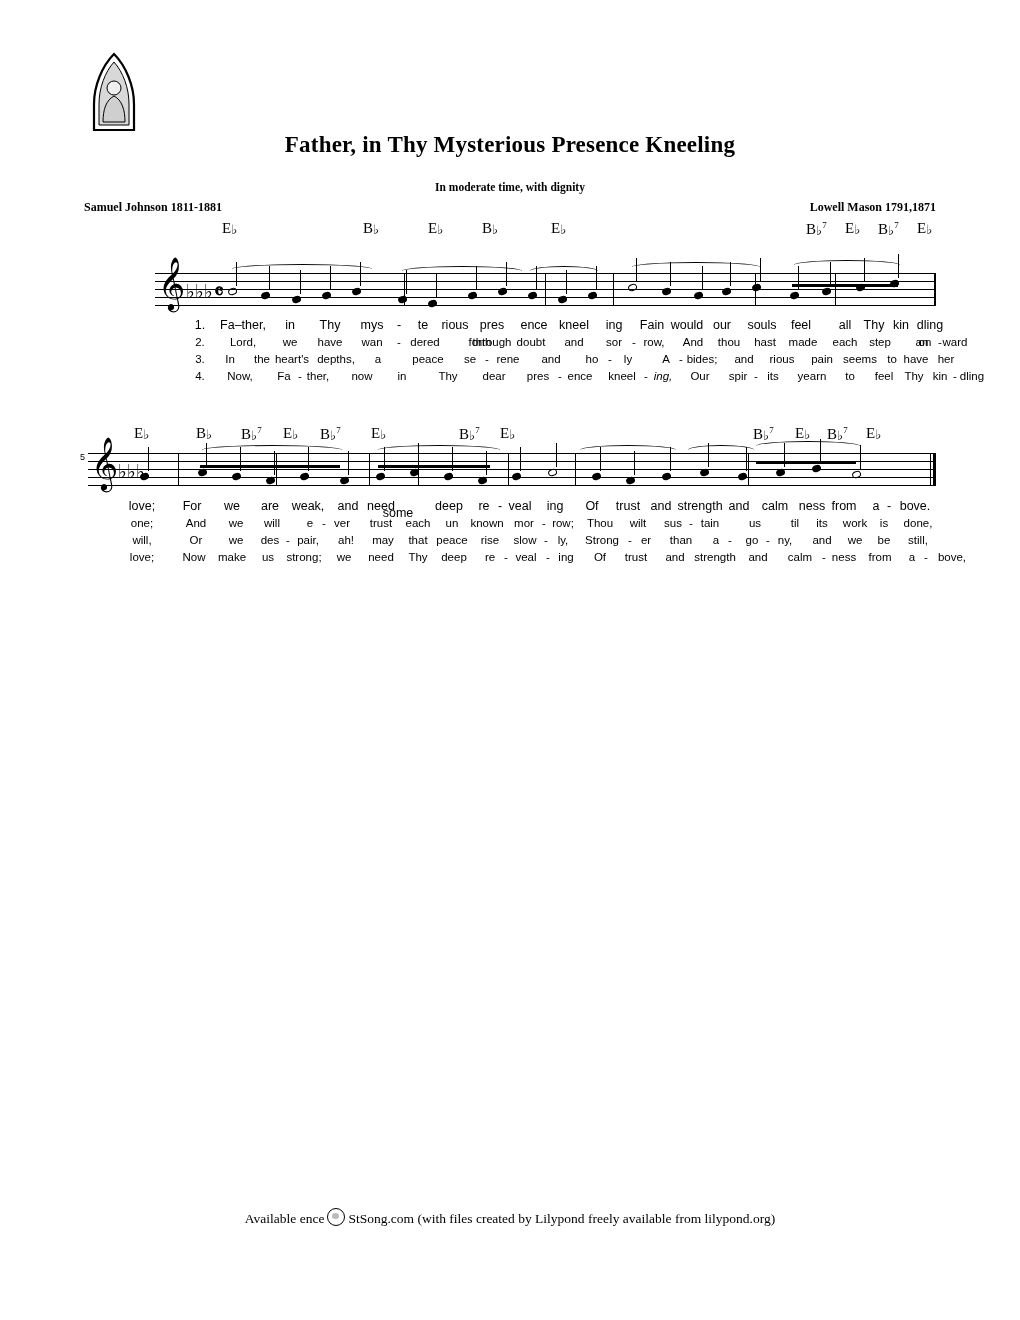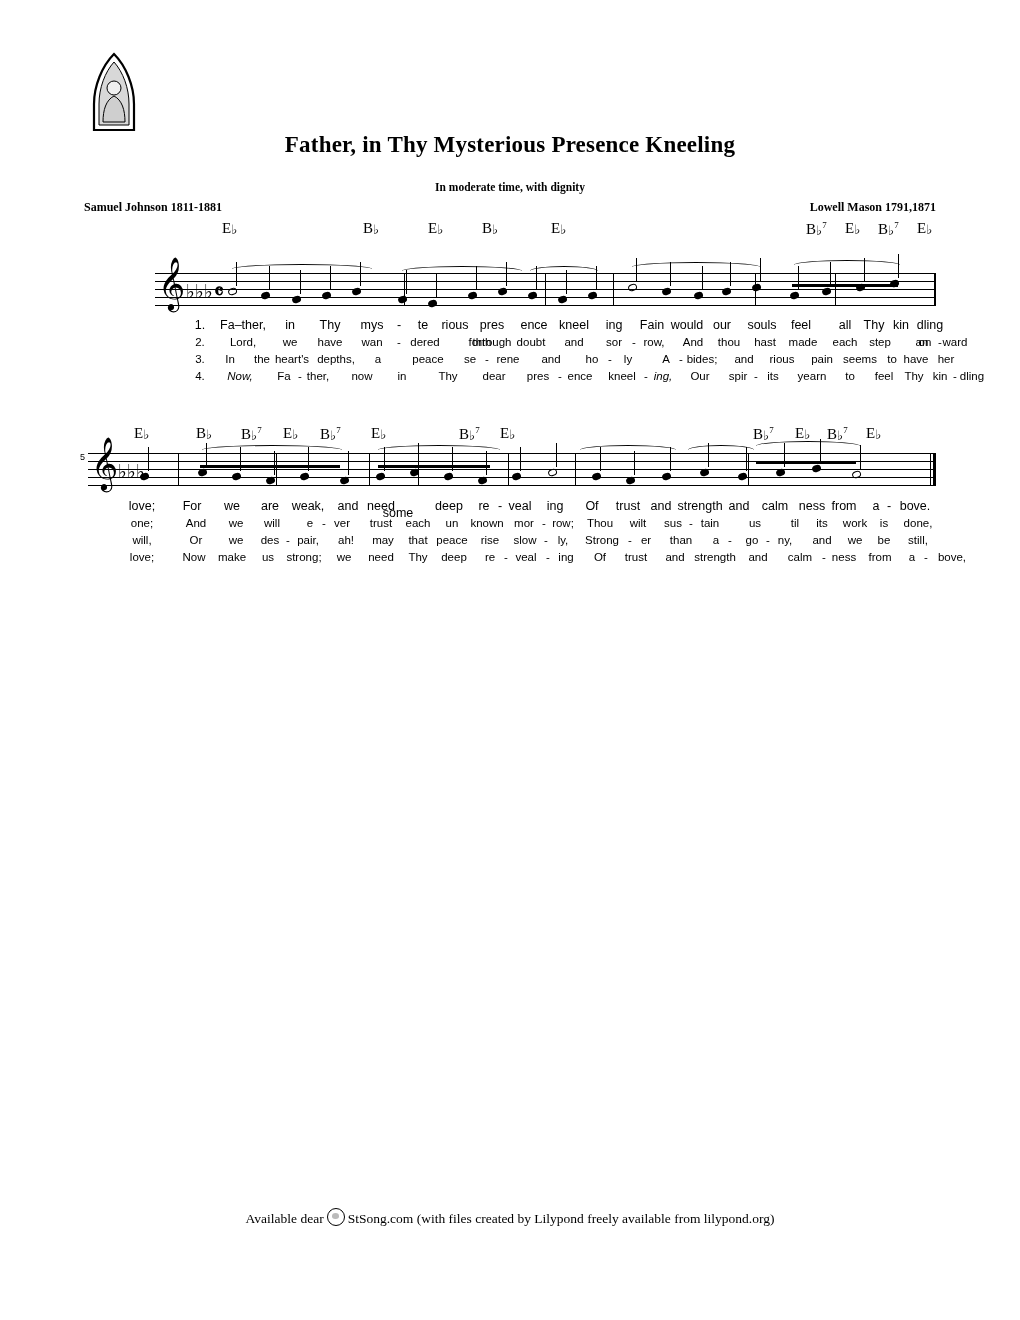--- a/index.html
+++ b/index.html
@@ -445,21 +445,21 @@
           <span class="syl" style="left: 744px;">and</span>
           <span class="syl" style="left: 782px;">rious</span>
           <span class="syl" style="left: 822px;">pain</span>
           <span class="syl" style="left: 860px;">seems</span>
           <span class="syl" style="left: 892px;">to</span>
           <span class="syl" style="left: 916px;">have</span>
           <span class="syl" style="left: 946px;">her</span>
         </div>
       <div class="lyric-line" style="top:52px;">
           <span class="syl" style="left: 200px;">4.</span>
-          <span class="syl" style="left: 240px; font-style: italic;">Now,</span>
+          <span class="syl" style="left: 240px;">Now,</span>
           <span class="syl" style="left: 284px;">Fa</span>
           <span class="syl" style="left: 300px;">-</span>
           <span class="syl" style="left: 318px;">ther,</span>
           <span class="syl" style="left: 362px;">now</span>
           <span class="syl" style="left: 402px;">in</span>
           <span class="syl" style="left: 448px;">Thy</span>
           <span class="syl" style="left: 494px;">dear</span>
           <span class="syl" style="left: 538px;">pres</span>
           <span class="syl" style="left: 560px;">-</span>
           <span class="syl" style="left: 580px;">ence</span>
@@ -721,16 +721,16 @@
           <span class="syl" style="left: 844px;">ness</span>
           <span class="syl" style="left: 880px;">from</span>
           <span class="syl" style="left: 912px;">a</span>
           <span class="syl" style="left: 926px;">-</span>
           <span class="syl" style="left: 952px;">bove,</span>
         </div>
     </div>
   </div>
 
   <div class="footer">
-    <span>Available dear</span><span class="circ"></span><span>StSong.com (with files created by Lilypond freely available from lilypond.org)</span>
+    <span>Available ence</span><span class="circ"></span><span>StSong.com (with files created by Lilypond freely available from lilypond.org)</span>
   </div>
 
 </div>
 
 </body></html>

